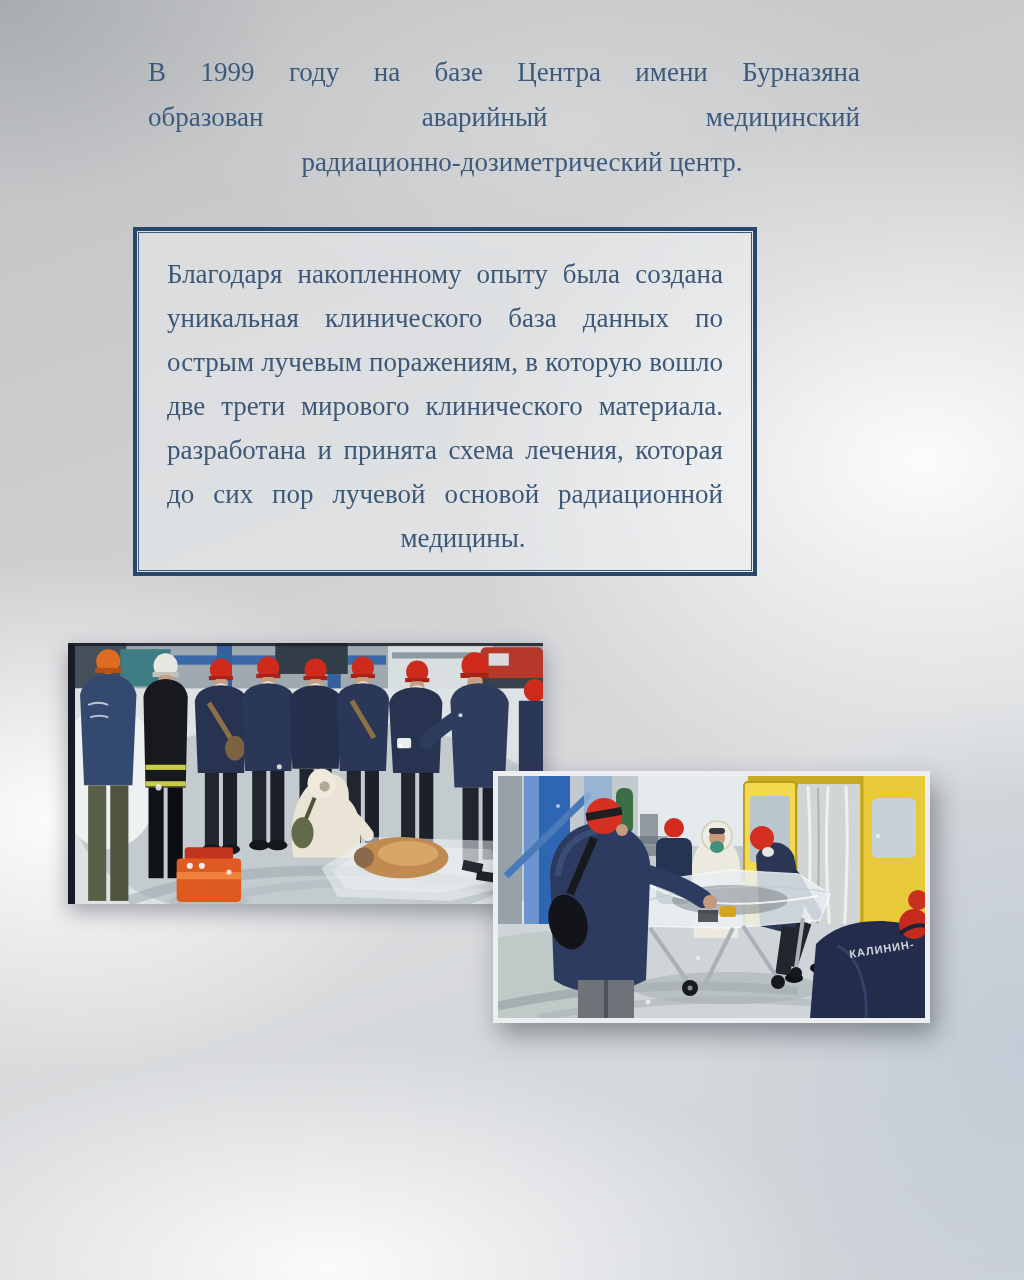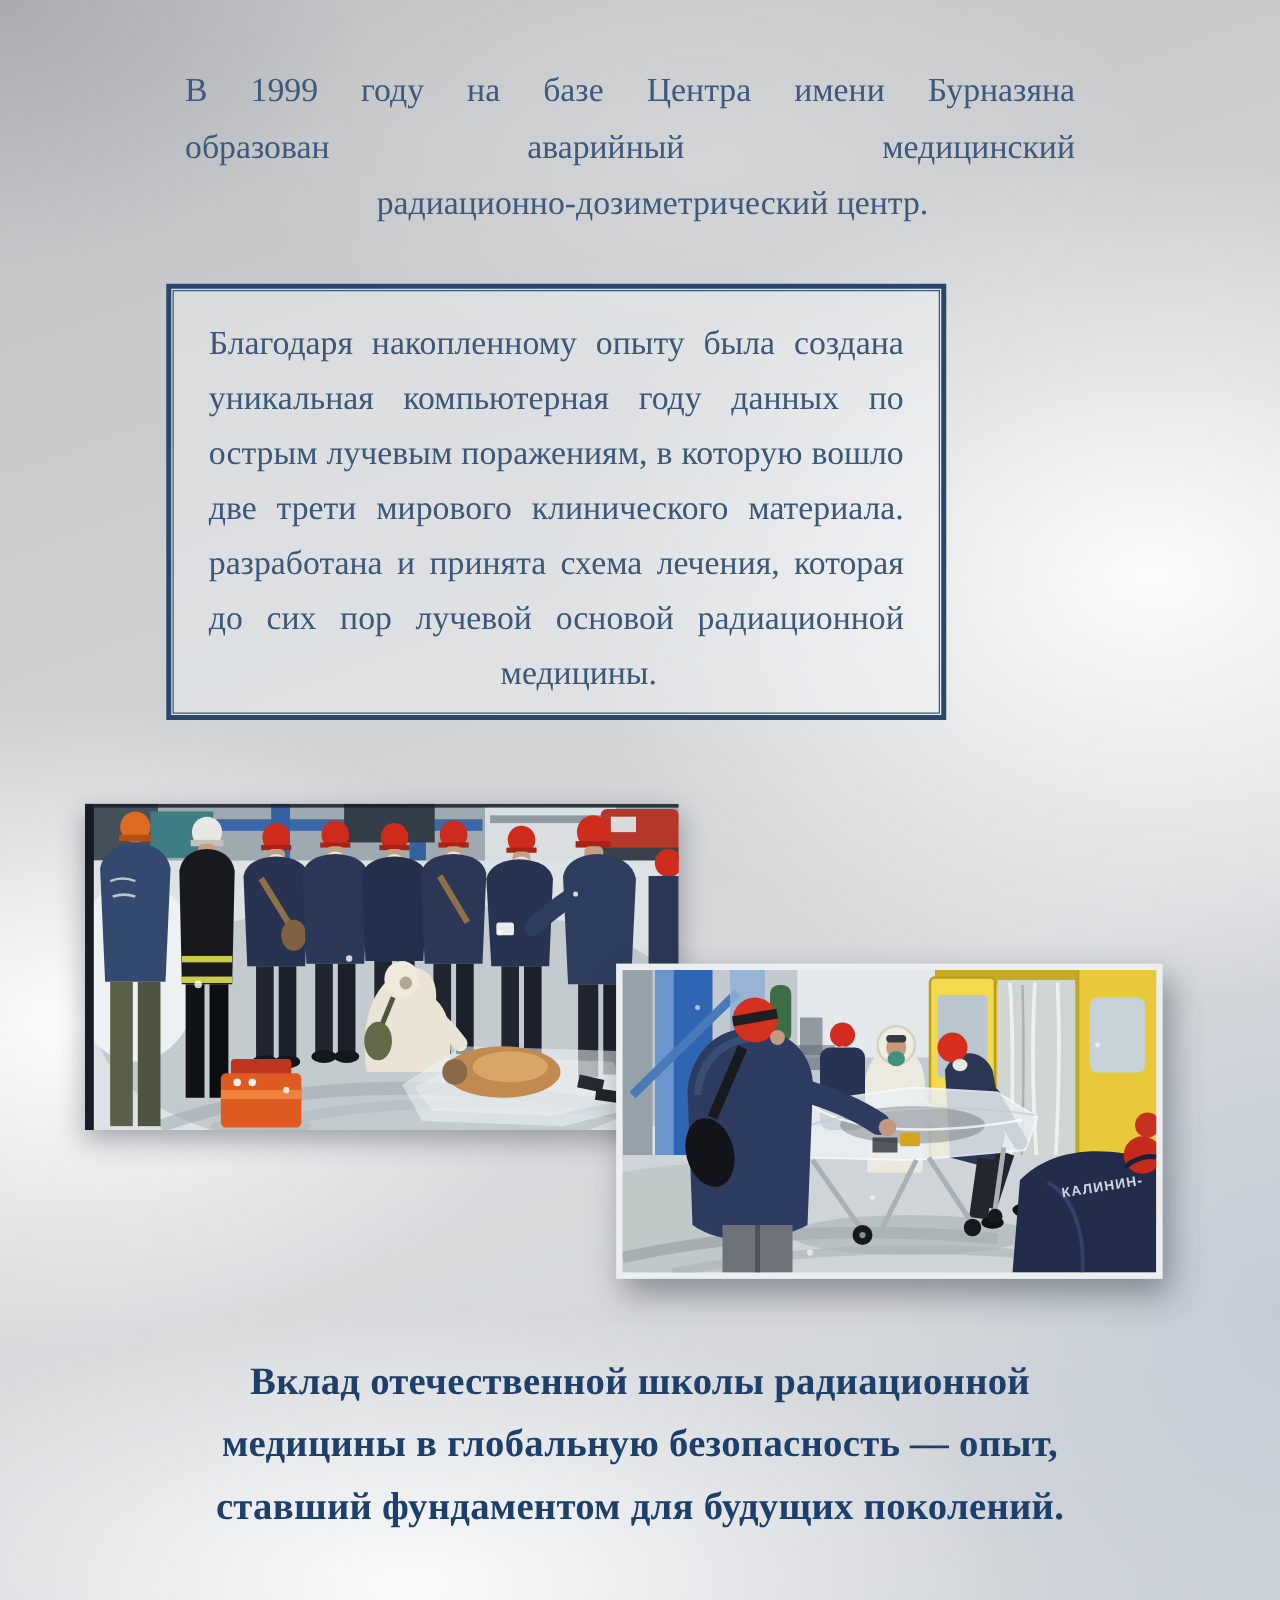--- a/index.html
+++ b/index.html
@@ -53,21 +53,21 @@
 <div class="page">
 
   <section class="intro">
     <div class="jline">В 1999 году на базе Центра имени Бурназяна</div>
     <div class="jline">образован аварийный медицинский</div>
     <div class="lline">радиационно-дозиметрический центр.</div>
   </section>
 
   <section class="info-box">
     <div class="jline">Благодаря накопленному опыту была создана</div>
-    <div class="jline">уникальная компьютерная году данных по</div>
+    <div class="jline">уникальная клинического база данных по</div>
     <div class="jline">острым лучевым поражениям, в которую вошло</div>
     <div class="jline">две трети мирового клинического материала.</div>
     <div class="jline">разработана и принята схема лечения, которая</div>
     <div class="jline">до сих пор лучевой основой радиационной</div>
     <div class="lline">медицины.</div>
   </section>
 
   <figure class="photo photo-drill">
     <svg viewBox="0 0 472 253" preserveAspectRatio="none">
       <g>
@@ -328,19 +328,14 @@
       </g>
       <g fill="#ffffff" opacity=".6">
         <circle cx="60" cy="30" r="2"></circle>
           <circle cx="200" cy="182" r="2"></circle>
           <circle cx="380" cy="60" r="2"></circle>
         <circle cx="150" cy="226" r="2.5"></circle>
       </g>
     </svg>
   </figure>
 
-  <footer class="footer">
-    <div class="cline">Вклад отечественной школы радиационной</div>
-    <div class="cline">медицины в глобальную безопасность — опыт,</div>
-    <div class="cline">ставший фундаментом для будущих поколений.</div>
-  </footer>
 
 </div>
 
 </body></html>

